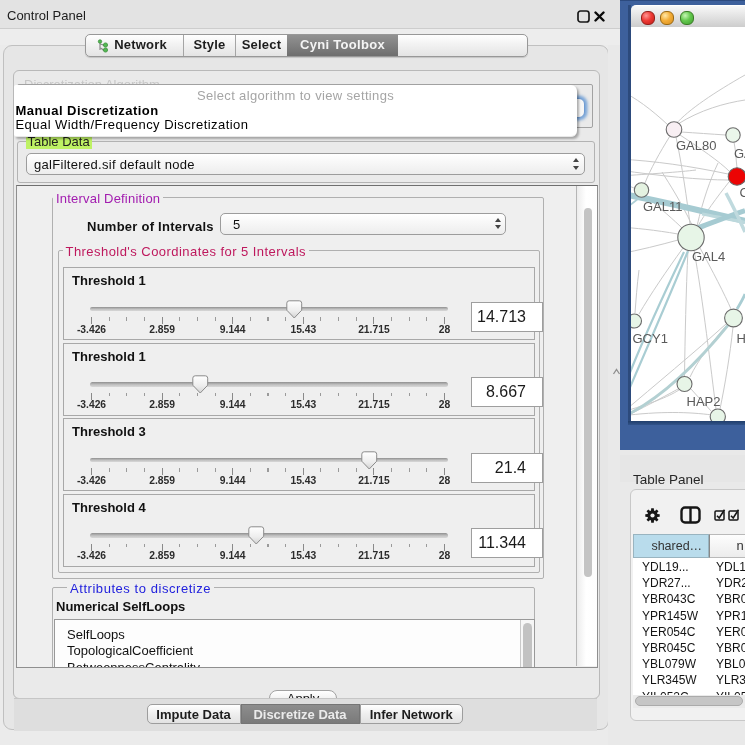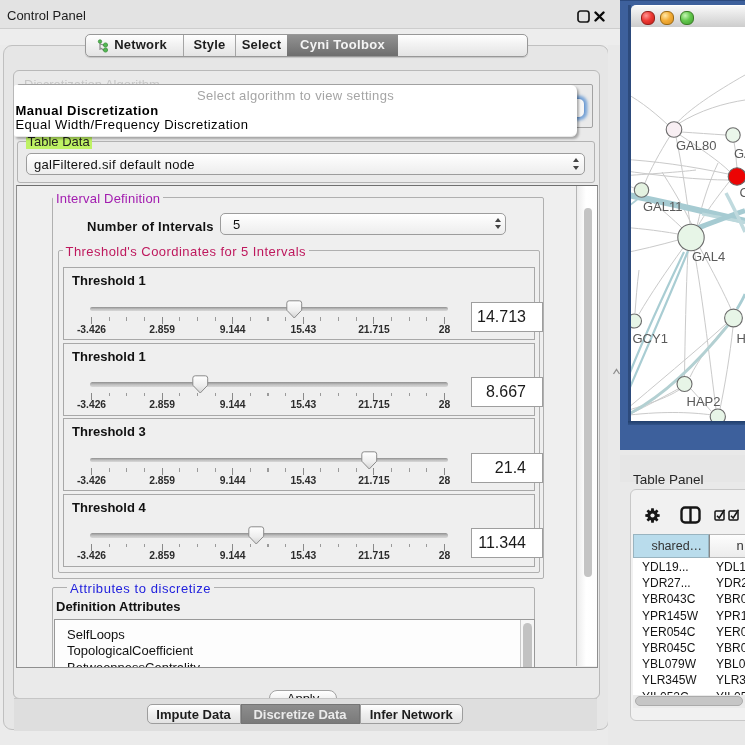--- a/index.html
+++ b/index.html
@@ -246,21 +246,21 @@
                 <stop offset="1" stop-color="#d2d2d2"></stop>
               </linearGradient>
             </defs>
             <path d="M3.2,0.8 H13.3 Q15.7,0.8 15.7,3.2 V10.2 L8.25,18 L0.8,10.2 V3.2 Q0.8,0.8 3.2,0.8 Z" fill="url(#tg4)" stroke="#8b8b8b" stroke-width="1"></path>
           </svg>
   <div class="vbox">11.344</div>
 </div>
 
     <div class="a grp" style="left:52px;top:587px;width:481px;height:120px;"></div>
     <div class="grptitle" style="left:58px;top:580.5px;color:#2222dd;letter-spacing:0.55px;margin-left:9px;">Attributes to discretize</div>
-    <div class="a bold" style="left:56px;top:599px;font-size:13px;color:#111;">Definition Attributes</div>
+    <div class="a bold" style="left:56px;top:599px;font-size:13px;color:#111;">Numerical SelfLoops</div>
     <div class="a" id="attrlist">
       <div class="li" style="top:7px;">SelfLoops</div>
       <div class="li" style="top:23.5px;">TopologicalCoefficient</div>
       <div class="li" style="top:40px;">BetweennessCentrality</div>
       <div style="position:absolute;right:0;top:0;width:13px;height:60px;border-left:1px solid #c9c9c9;background:#f6f6f6;">
         <div style="position:absolute;left:1.5px;top:3px;width:9px;height:57px;background:#c2c2c2;border-radius:4.5px;"></div>
       </div>
     </div>
   </div>
     </div>

